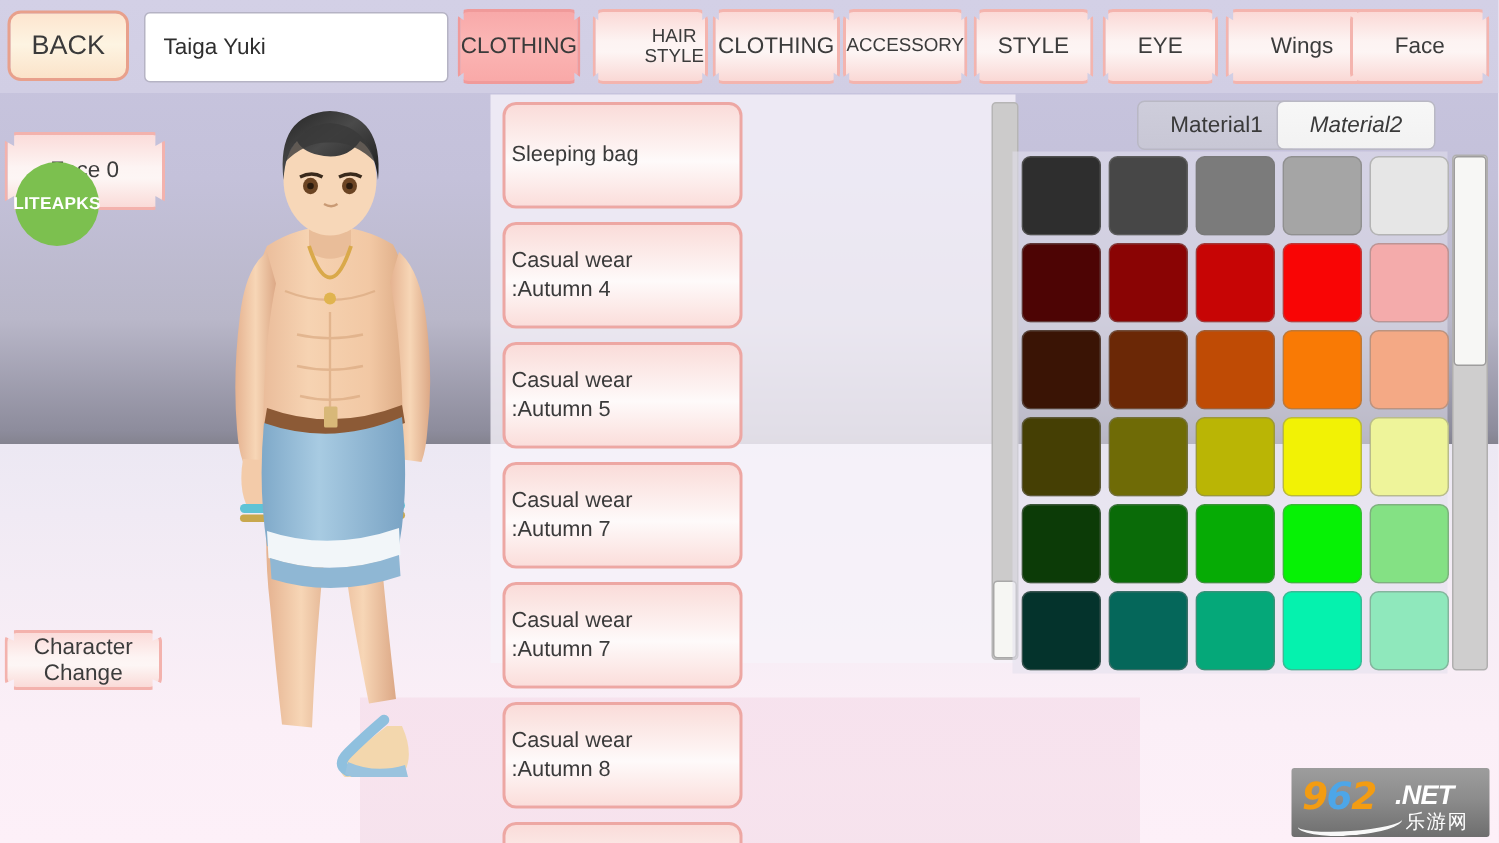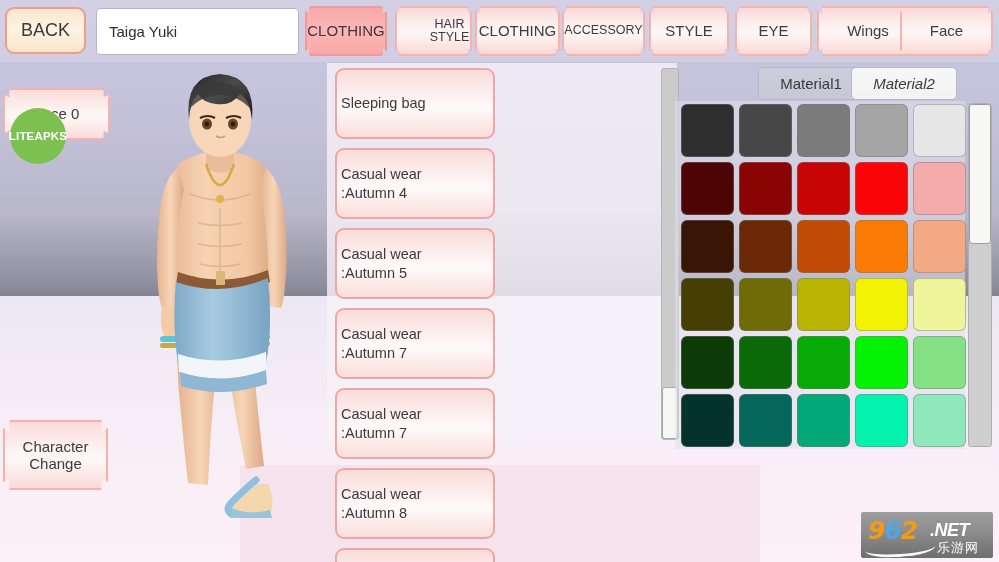--- a/index.html
+++ b/index.html
@@ -87,21 +87,21 @@
     background:linear-gradient(180deg,#fbdcda 0%,#fdf4f3 45%,#fdf6f5 60%,#fadbd8 100%);
     border:2px solid #f3b2ad;border-radius:8px;
     -webkit-clip-path:polygon(
        0% 11%, 6% 18%, 6% 0%,  94% 0%, 94% 18%, 100% 11%,
        100% 89%, 94% 82%, 94% 100%, 6% 100%, 6% 82%, 0% 89%);
     clip-path:polygon(
        0% 11%, 6% 18%, 6% 0%,  94% 0%, 94% 18%, 100% 11%,
        100% 89%, 94% 82%, 94% 100%, 6% 100%, 6% 82%, 0% 89%);
   }
   #btn-face{left:3px;top:88px;width:107px;height:52px;}
-  #btn-charchange{left:3px;top:420px;width:105px;height:70px;}
+  #btn-charchange{left:3px;top:420px;width:105px;height:40px;}
 
   .liteapks{
     position:absolute;left:10px;top:108px;width:56px;height:56px;border-radius:50%;
     background:#7cc04f;
     display:flex;align-items:center;justify-content:center;
     color:#ffffff;font-size:11.5px;font-weight:bold;letter-spacing:.2px;
   }
 
   
   #list-panel{

